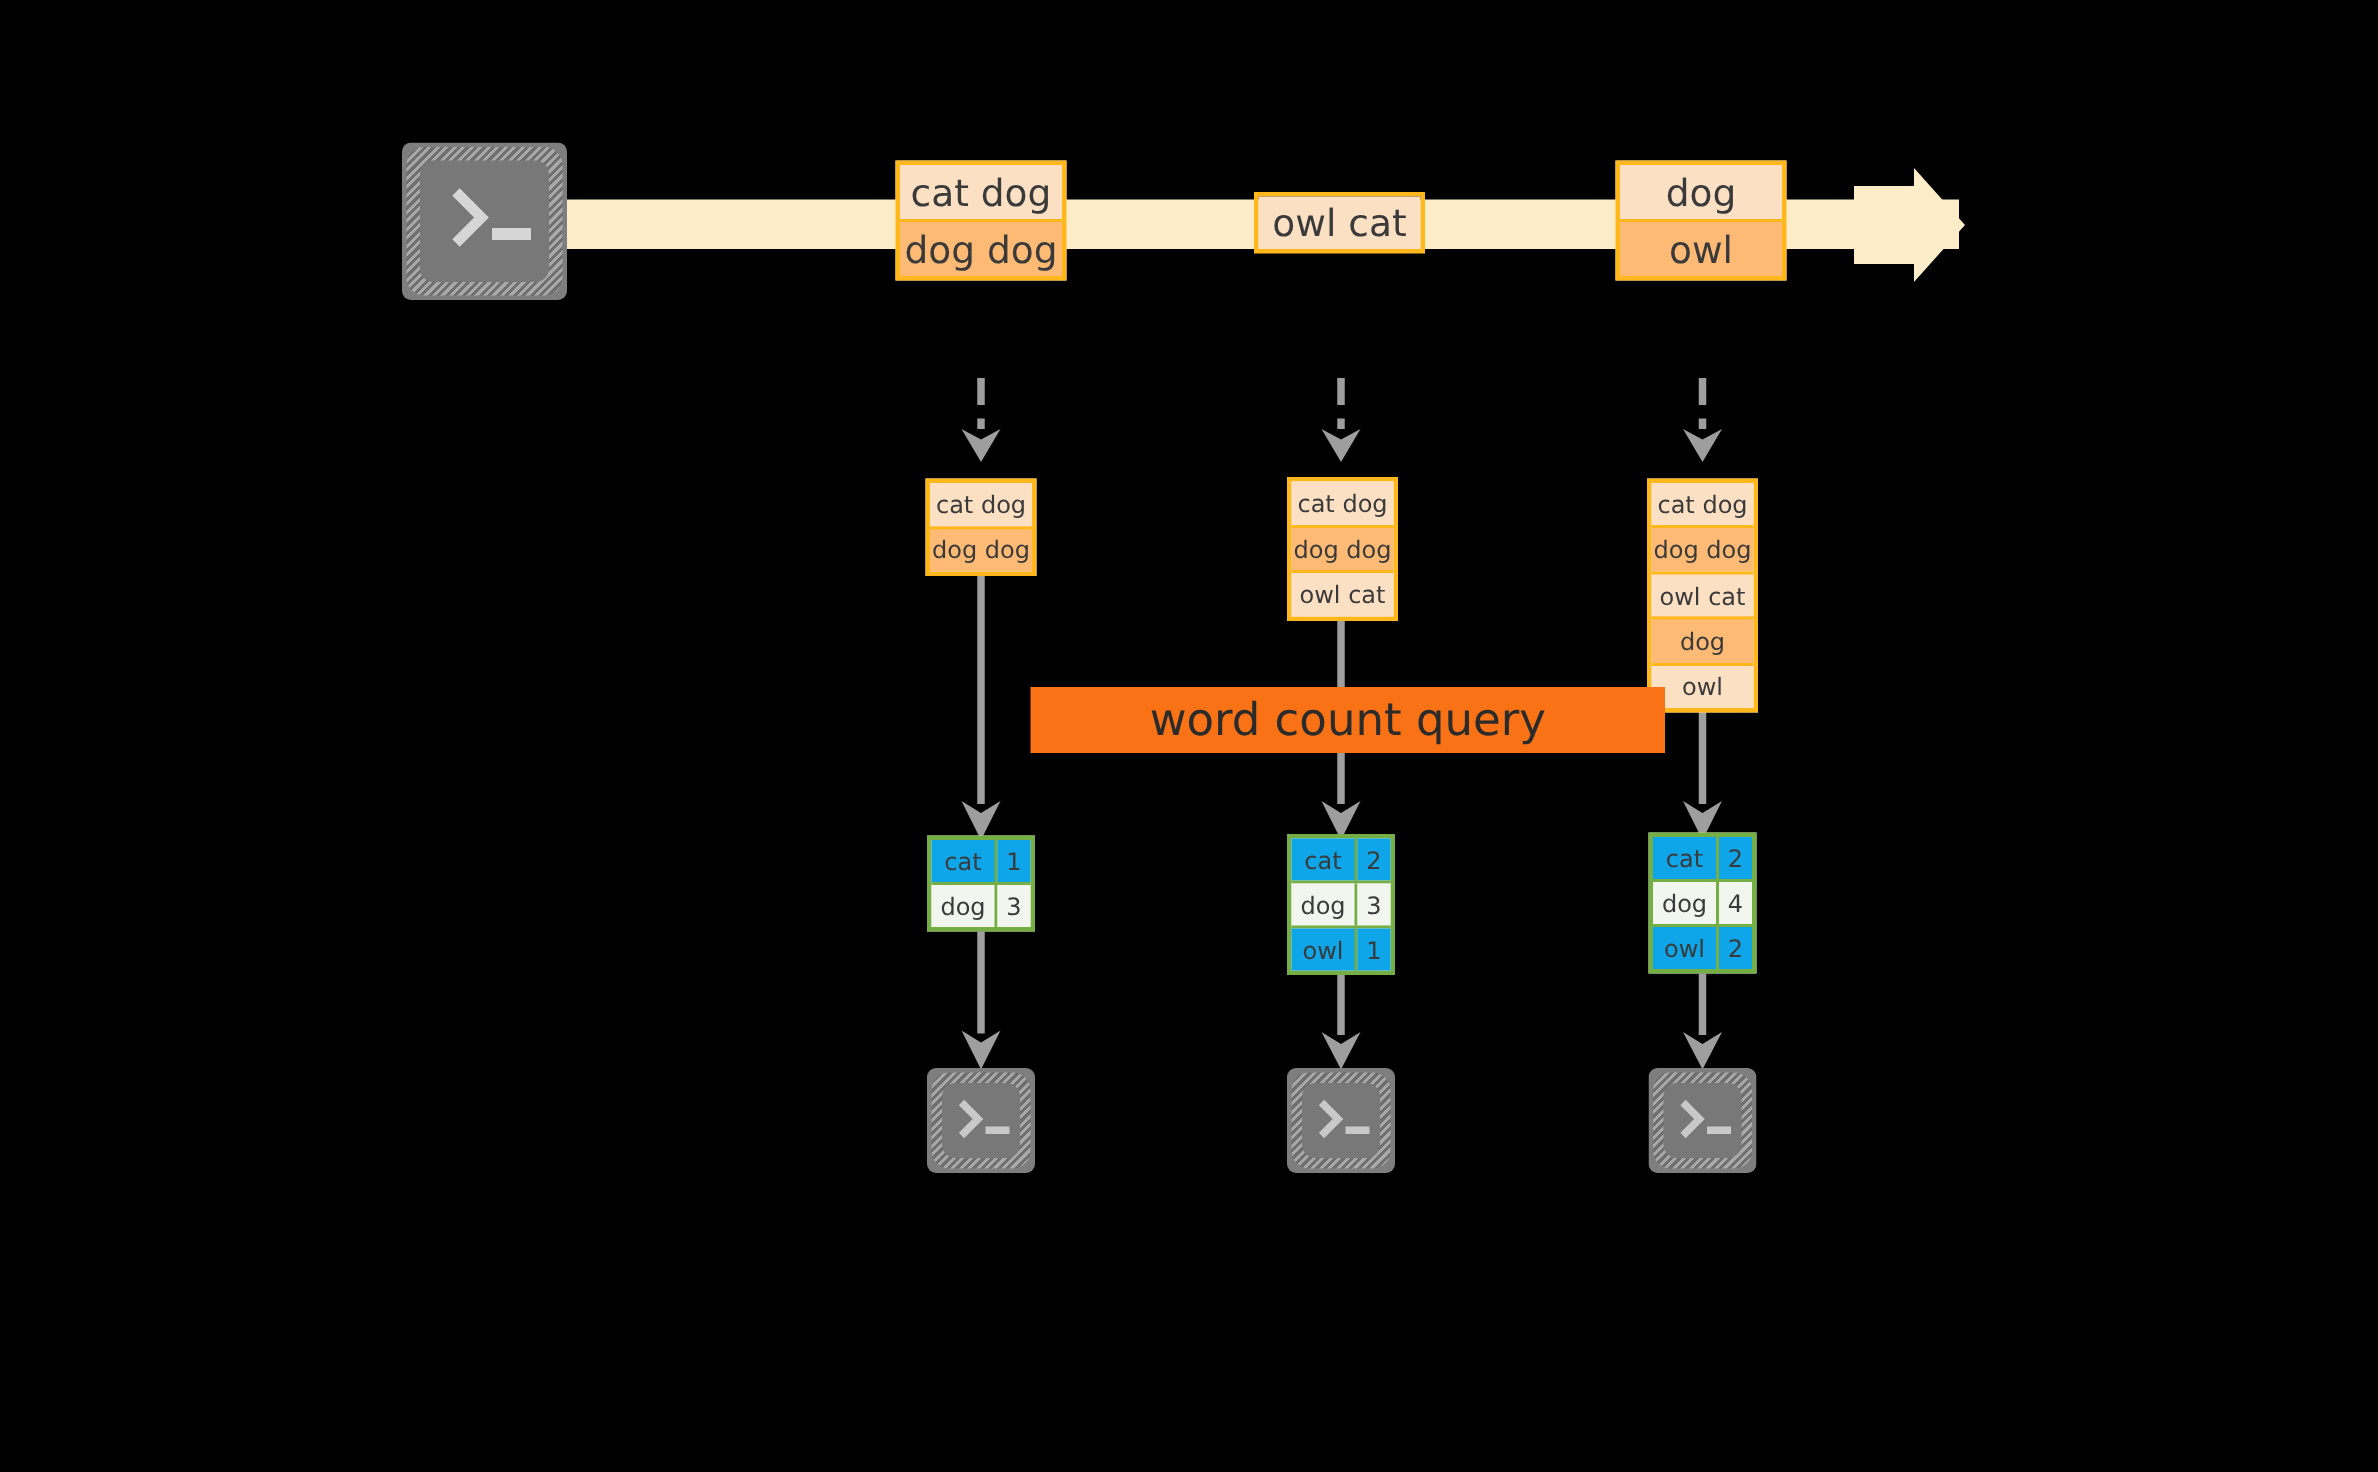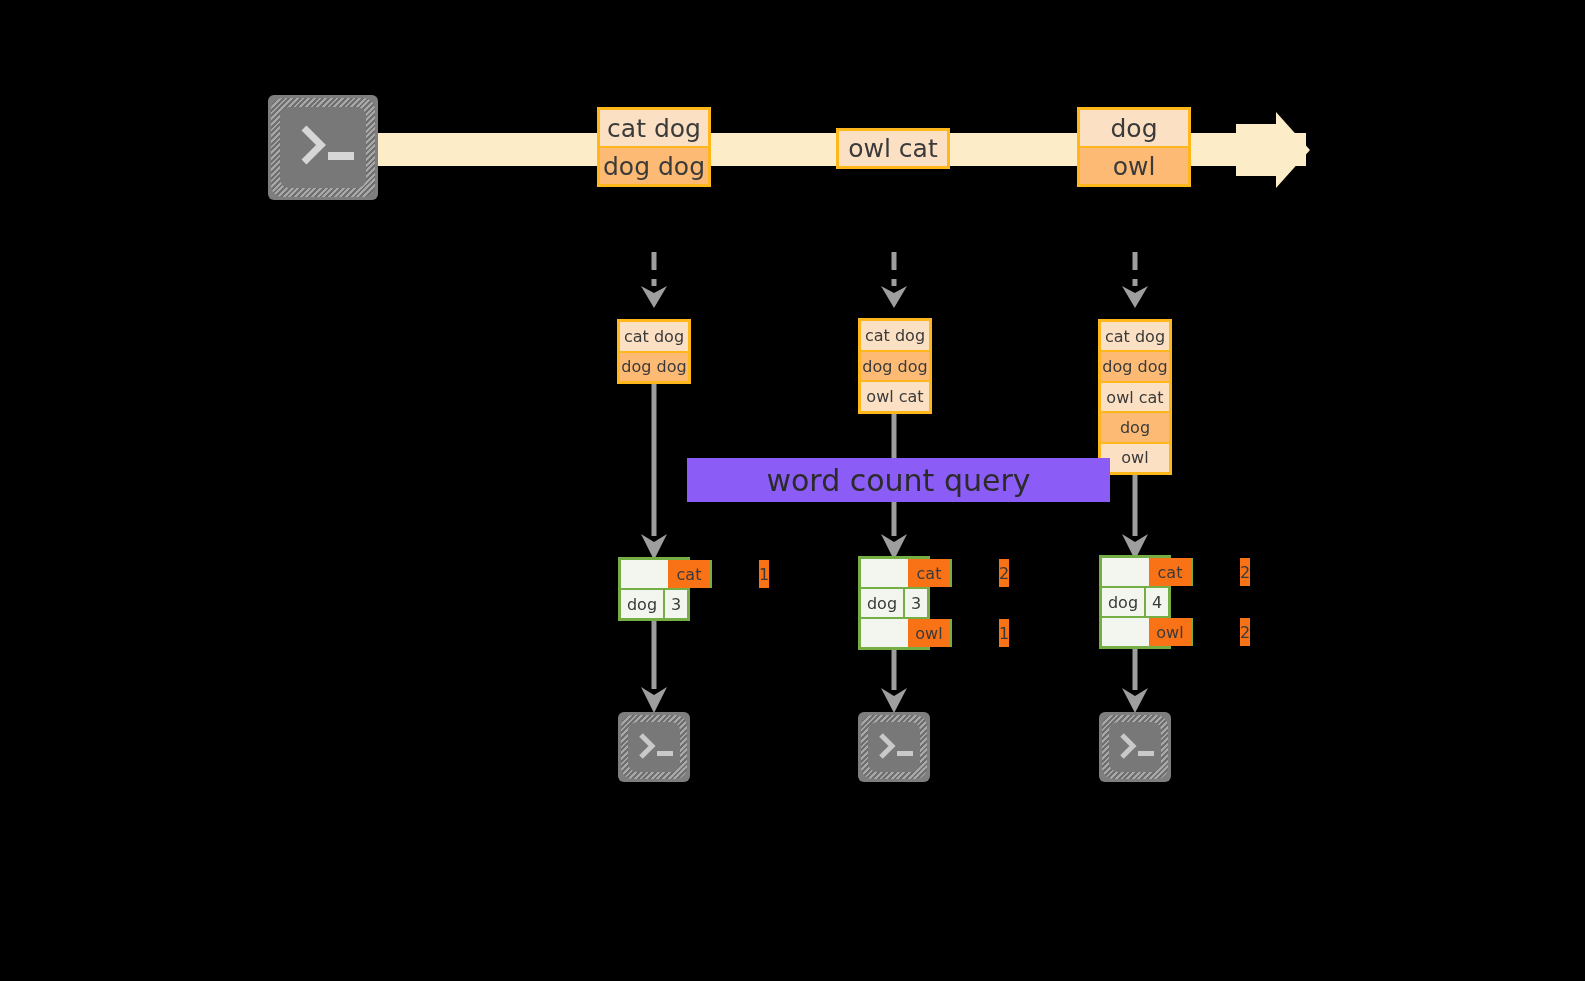--- a/index.html
+++ b/index.html
@@ -104,29 +104,29 @@
     display: flex;
     align-items: center;
     justify-content: center;
     font-size: 16px;
     color: #3A3A3A;
     background: #F2F6EE;
     white-space: nowrap;
   }
   .gtable .gc.k { flex: 0 0 44px; border-right: 2px solid #74AE45; }
   .gtable .gc.v { flex: 1 1 auto; }
-  .gtable .grow.dark .gc { background: #f97316; margin-left: 47px; }
+  .gtable .grow.dark .gc { background: #0ea5e9; }
 
   
   .conn { position: absolute; overflow: visible; }
 
   
   .label-band {
     position: absolute;
-    background: #8b5cf6;
+    background: #f97316;
     display: flex;
     align-items: center;
     justify-content: center;
   }
   .label-band .txt {
     font-size: 30px;
     color: #2B2B2B;
     white-space: nowrap;
   }
 </style>

